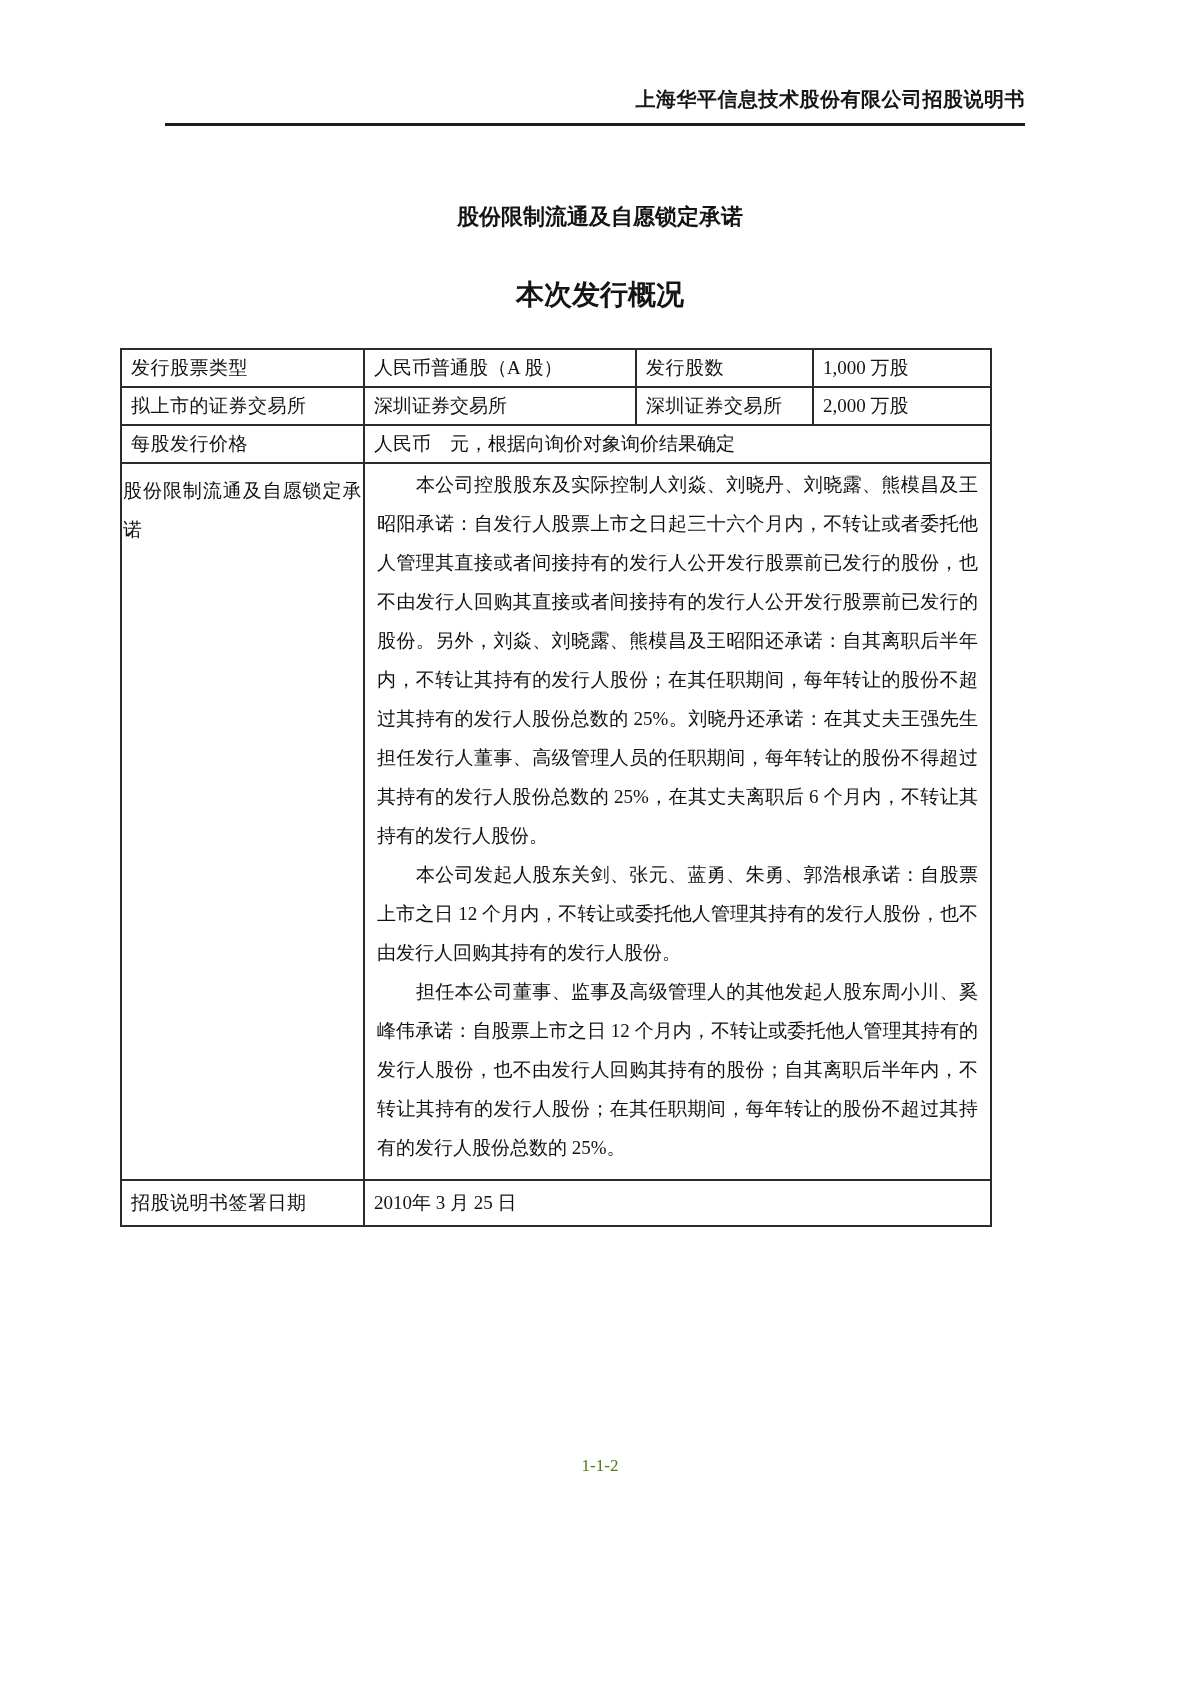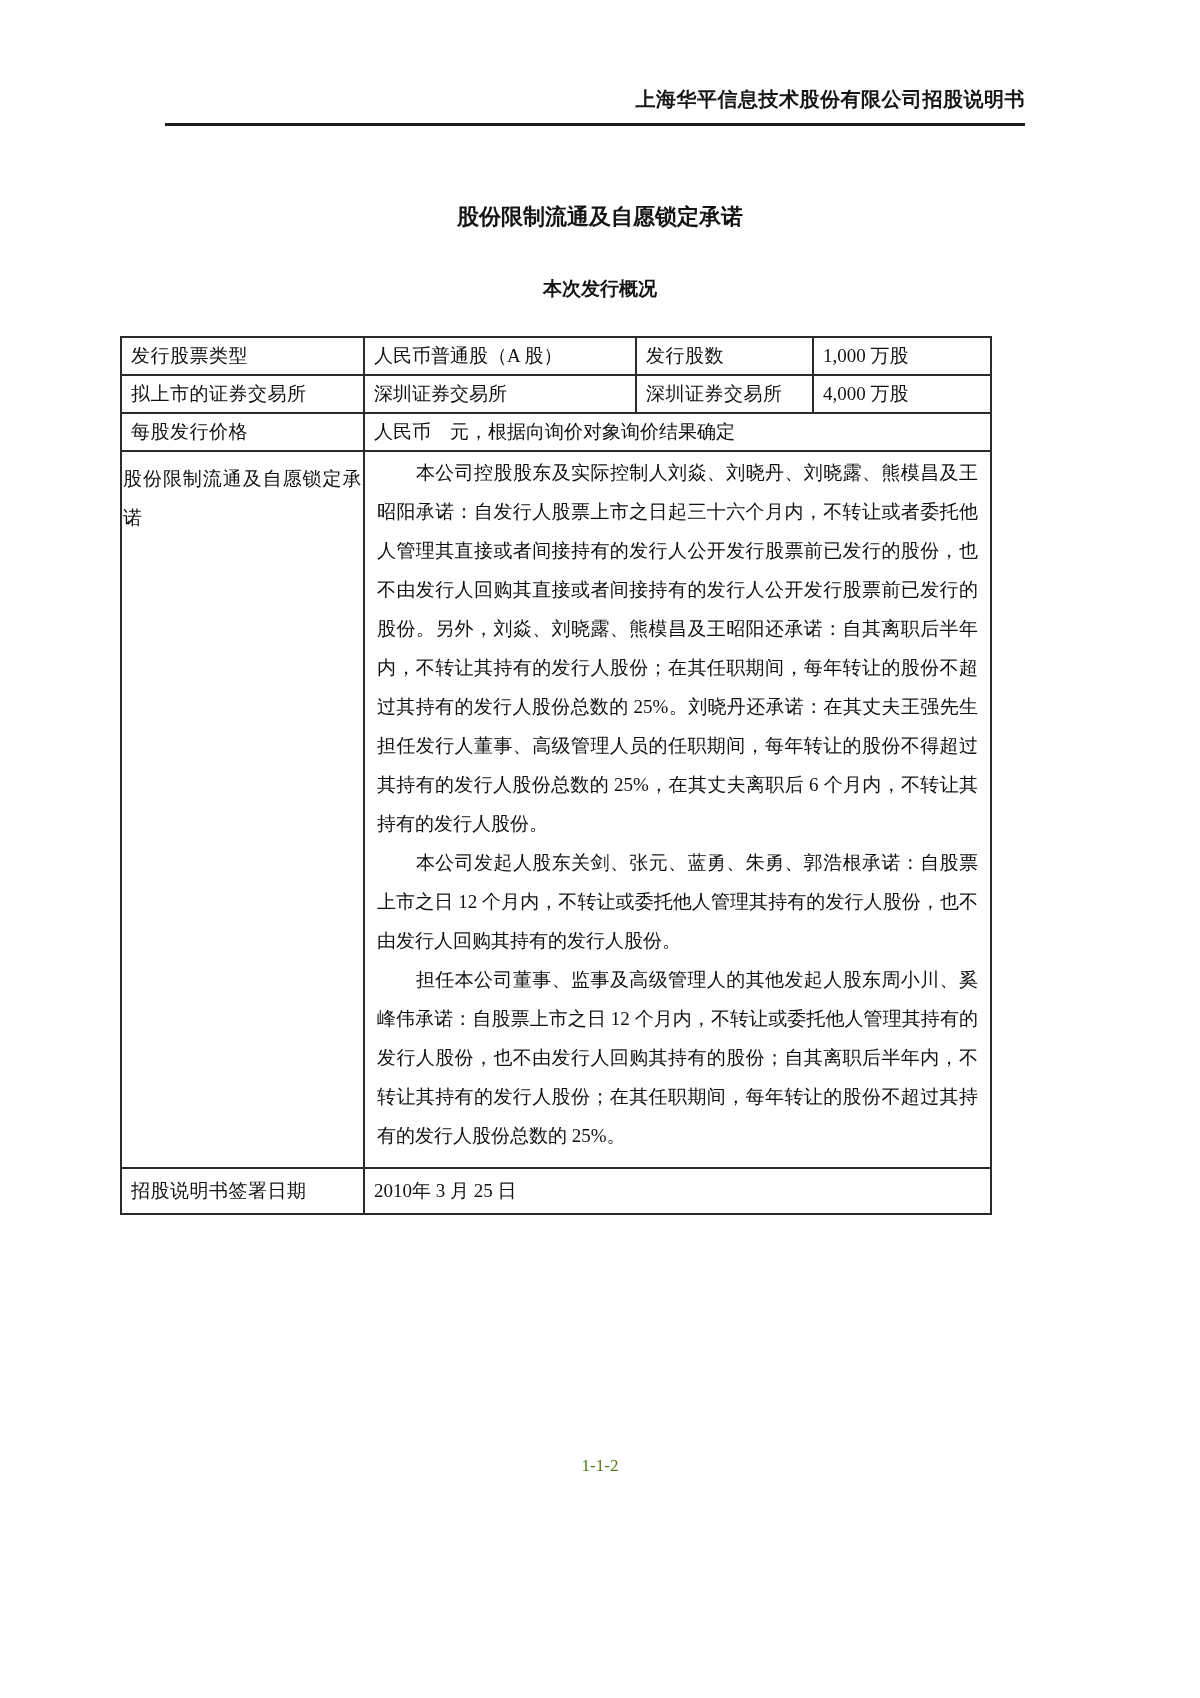--- a/index.html
+++ b/index.html
@@ -35,21 +35,21 @@
   .content { padding-top: 202px; }
   .t1, .t2, .t3 {
     margin: 0;
     text-align: center;
     font-family: "Liberation Sans", sans-serif;
     font-weight: bold;
     color: #141414;
   }
   .t1 { font-size: 22px; }
   .t2 { font-size: 22px; margin-top: 45px; }
-  .t3 { font-size: 19px; margin-top: 44px; }
+  .t3 { font-size: 28px; margin-top: 44px; }
 
   
   table.overview {
     border-collapse: collapse;
     table-layout: fixed;
     width: 870px;
     margin: 34px 0 0 120px;
   }
   table.overview td {
     border: 2px solid #2b2b2b;
@@ -110,21 +110,21 @@
         <tr class="short">
           <td class="lbl">发行股票类型</td>
           <td class="val">人民币普通股（A 股）</td>
           <td class="lbl">发行股数</td>
           <td class="val">1,000 万股</td>
         </tr>
         <tr class="short">
           <td class="lbl">拟上市的证券交易所</td>
           <td class="val">深圳证券交易所</td>
           <td class="lbl">深圳证券交易所</td>
-          <td class="val">4,000 万股</td>
+          <td class="val">2,000 万股</td>
         </tr>
         <tr class="short">
           <td class="lbl">每股发行价格</td>
           <td class="val" colspan="3">人民币　元，根据向询价对象询价结果确定</td>
         </tr>
         <tr>
           <td class="lbl top">股份限制流通及自愿锁定承诺</td>
           <td class="lockup" colspan="3">
             <p>本公司控股股东及实际控制人刘焱、刘晓丹、刘晓露、熊模昌及王昭阳承诺：自发行人股票上市之日起三十六个月内，不转让或者委托他人管理其直接或者间接持有的发行人公开发行股票前已发行的股份，也不由发行人回购其直接或者间接持有的发行人公开发行股票前已发行的股份。另外，刘焱、刘晓露、熊模昌及王昭阳还承诺：自其离职后半年内，不转让其持有的发行人股份；在其任职期间，每年转让的股份不超过其持有的发行人股份总数的 25%。刘晓丹还承诺：在其丈夫王强先生担任发行人董事、高级管理人员的任职期间，每年转让的股份不得超过其持有的发行人股份总数的 25%，在其丈夫离职后 6 个月内，不转让其持有的发行人股份。</p>
             <p>本公司发起人股东关剑、张元、蓝勇、朱勇、郭浩根承诺：自股票上市之日 12 个月内，不转让或委托他人管理其持有的发行人股份，也不由发行人回购其持有的发行人股份。</p>

